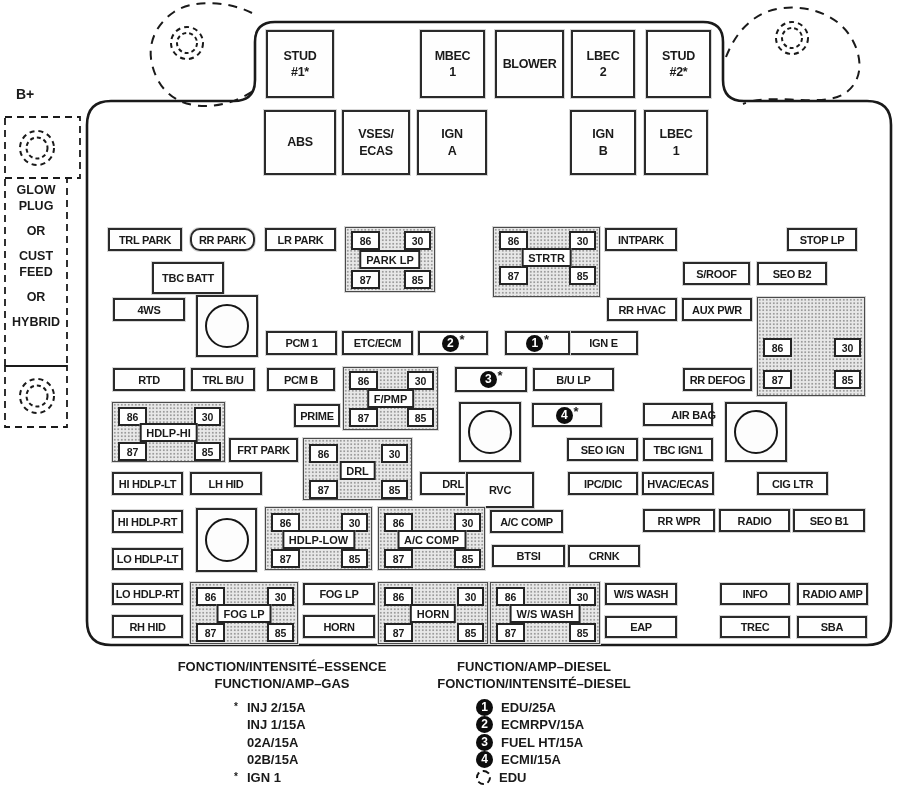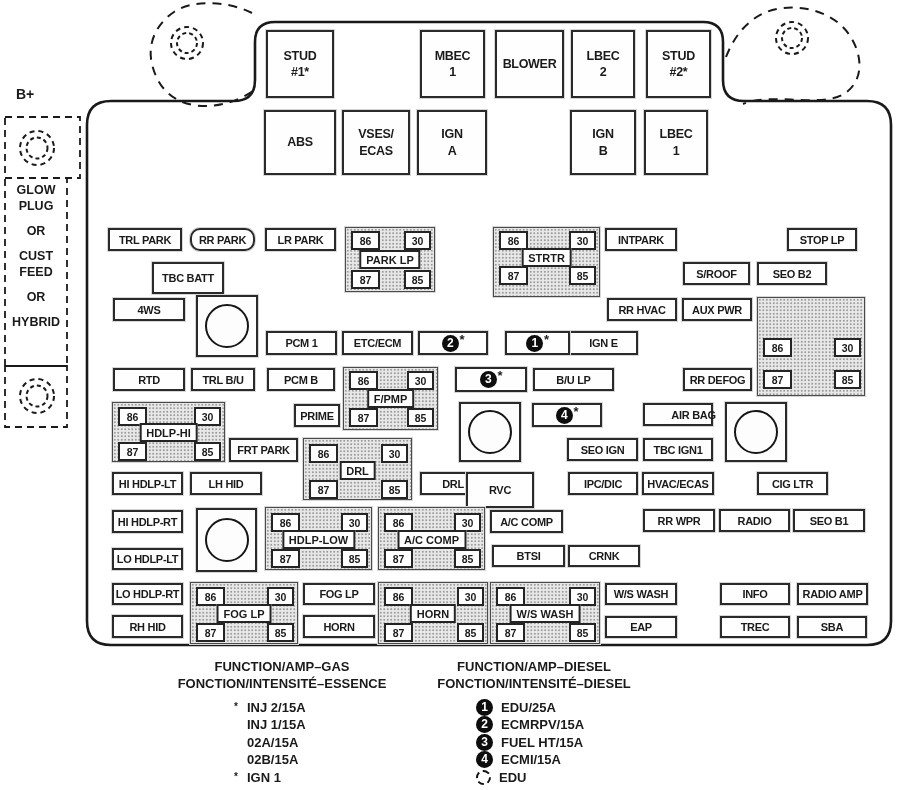--- a/index.html
+++ b/index.html
@@ -63,22 +63,22 @@
       <div>GLOW</div>
       <div>PLUG</div>
       <div style="margin-top: 9px;">OR</div>
       <div style="margin-top: 9px;">CUST</div>
       <div>FEED</div>
       <div style="margin-top: 9px;">OR</div>
       <div style="margin-top: 9px;">HYBRID</div>
     </div>
 
   <div class="lh lh-gas">
+    <div>FONCTION/INTENSITÉ–ESSENCE</div>
     <div>FUNCTION/AMP–GAS</div>
-    <div>FONCTION/INTENSITÉ–ESSENCE</div>
   </div>
   <div class="lh lh-diesel">
     <div>FUNCTION/AMP–DIESEL</div>
     <div>FONCTION/INTENSITÉ–DIESEL</div>
   </div>
 <div class="fuse bigfuse" style="left: 266px; top: 30px; width: 68px; height: 68px;">STUD
 #1*</div>
     <div class="fuse bigfuse" style="left: 420px; top: 30px; width: 65px; height: 68px;">MBEC
 1</div>
     <div class="fuse bigfuse" style="left: 495px; top: 30px; width: 69px; height: 68px;">BLOWER</div>

